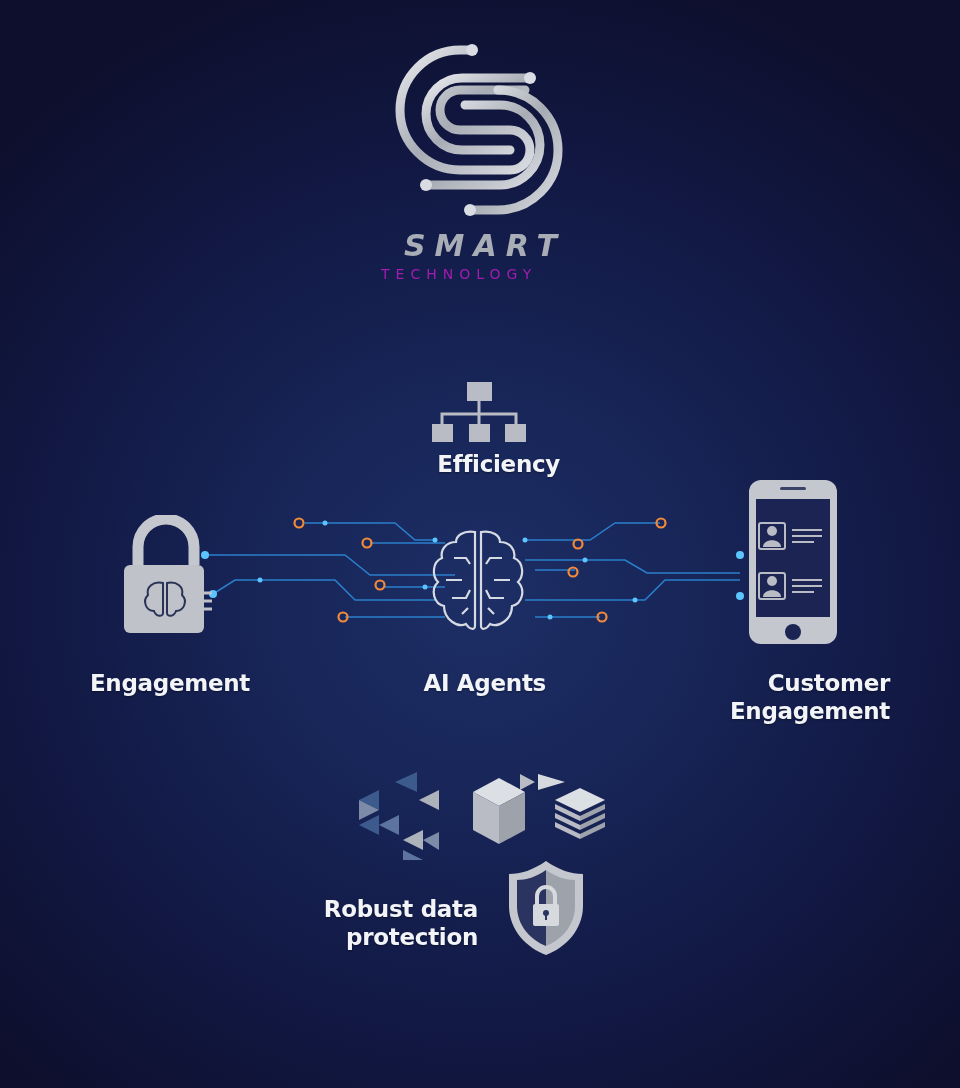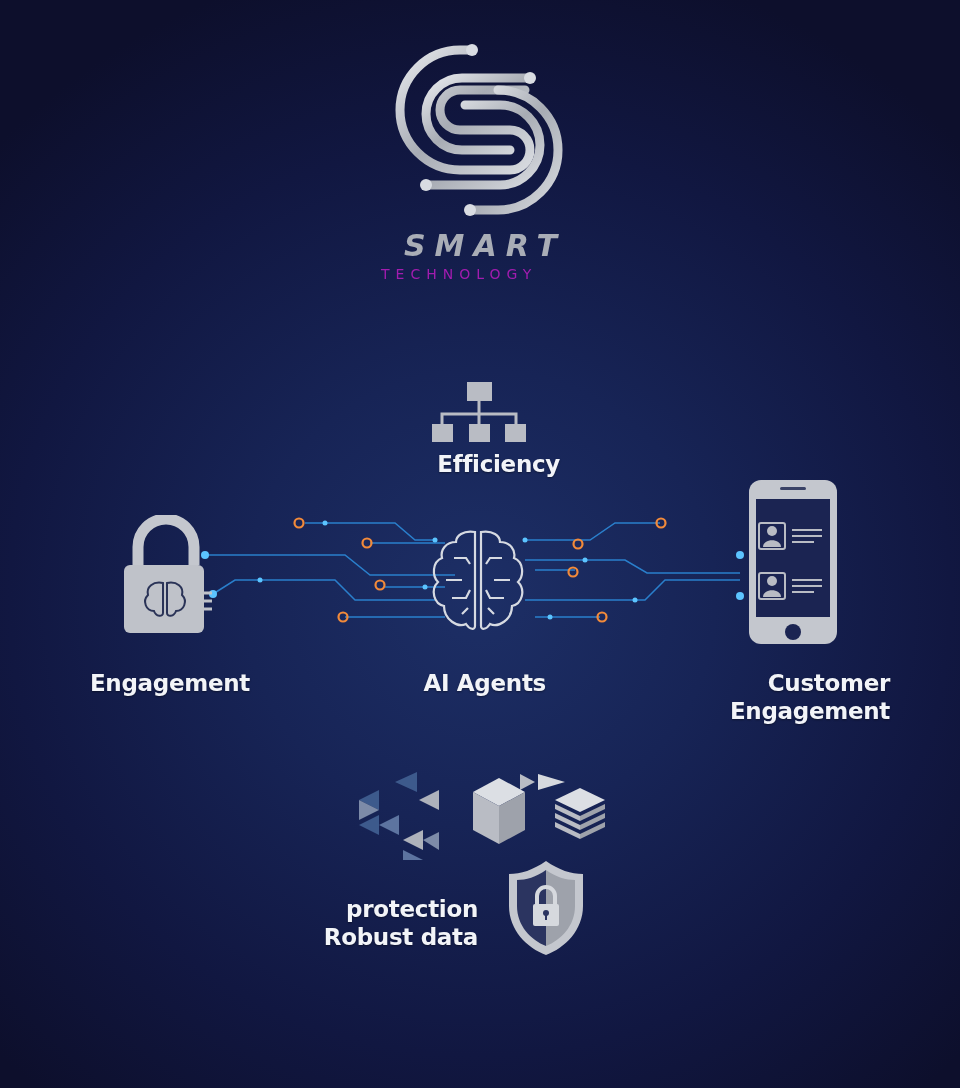--- a/index.html
+++ b/index.html
@@ -175,15 +175,15 @@
 <svg class="abs" style="left:505px;top:858px" width="82" height="100" viewBox="0 0 82 100">
   <path d="M41 3 C28 12 16 16 4 16 V48 C4 72 22 90 41 97 C60 90 78 72 78 48 V16 C66 16 54 12 41 3 Z" fill="#c4c7ce"></path>
   <path d="M41 12 C31 19 21 22 12 22 V48 C12 68 26 82 41 88 Z" fill="#2b3460"></path>
   <path d="M41 12 C51 19 61 22 70 22 V48 C70 68 56 82 41 88 Z" fill="#9ea2ab"></path>
   <path d="M32 46 V38 A9 9 0 0 1 50 38 V46" fill="none" stroke="#d6d9de" stroke-width="4"></path>
   <rect x="28" y="46" width="26" height="22" rx="2" fill="#d6d9de"></rect>
   <circle cx="41" cy="55" r="3" fill="#2b3460"></circle>
     <rect x="40" y="55" width="2" height="7" fill="#2b3460"></rect>
 </svg>
 <div class="abs label" style="left:320px;top:895px;width:158px">
+  <div>Robust data</div>
   <div>protection</div>
-  <div>Robust data</div>
 </div>
 
 </body></html>

